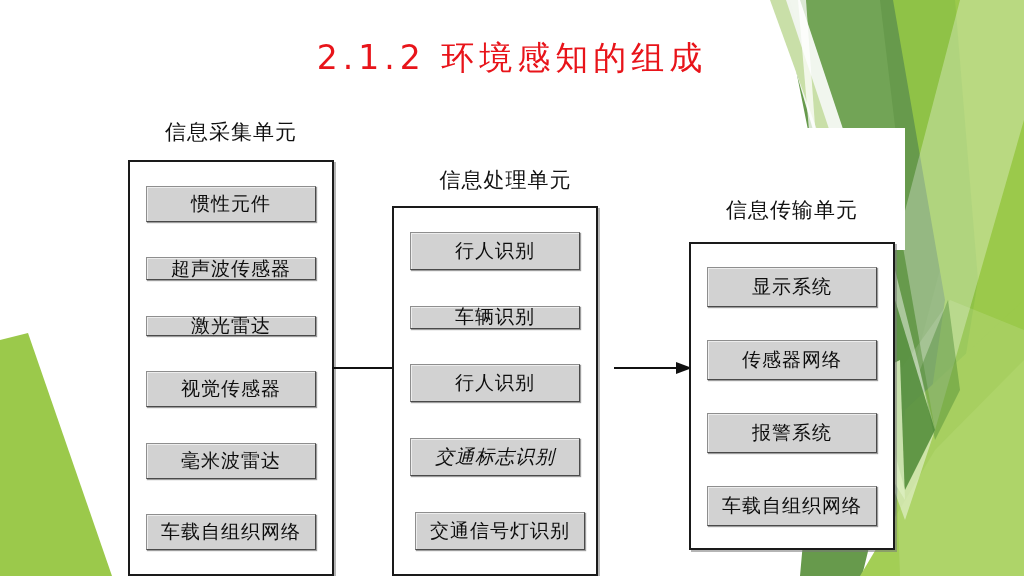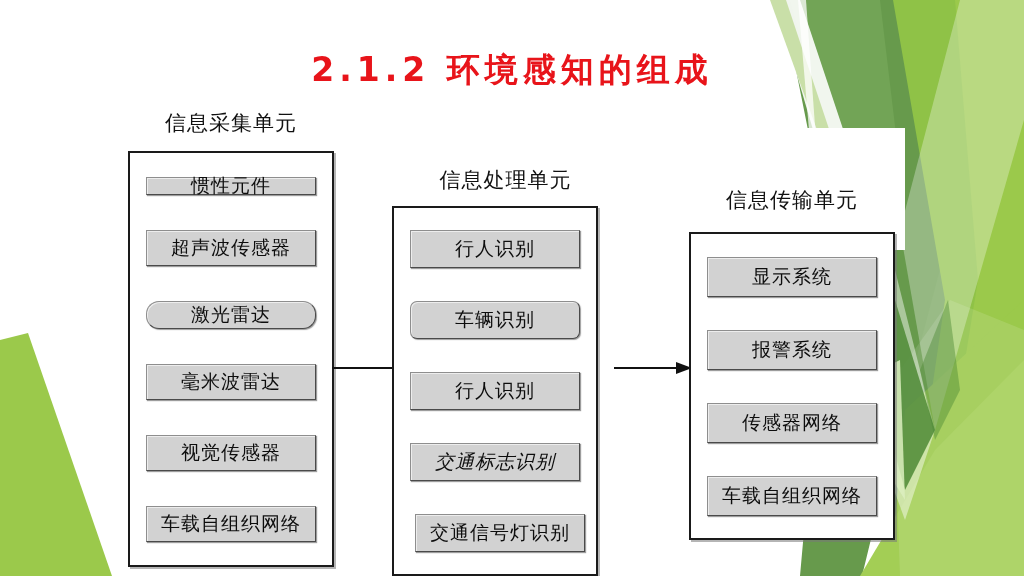--- a/index.html
+++ b/index.html
@@ -19,26 +19,26 @@
   #bg-decor {
     position: absolute;
     left: 0; top: 0;
     width: 1024px; height: 576px;
     pointer-events: none;
   }
   
   #title {
     position: absolute;
     left: 0;
-    top: 48px;
+    top: 36px;
     width: 1024px;
     text-align: center;
     color: #E8141A;
     font-family: "DejaVu Sans", sans-serif;
-    font-weight: bold;
+    font-weight: normal;
     font-size: 33px;
     letter-spacing: 5px;
     white-space: nowrap;
   }
   
   .unit {
     position: absolute;
   }
   .unit-label {
     position: absolute;
@@ -118,62 +118,62 @@
     <polygon points="775,0 800,0 860,180 835,205" fill="#FFFFFF" opacity="0.9"></polygon>
     <polygon points="770,0 786,0 846,180 838,188" fill="#C9DFA8"></polygon>
     <polygon points="798,0 806,0 816,140 810,142" fill="#FFFFFF" opacity="0.75"></polygon>
 
     <polygon points="760,128 905,128 905,250 760,250" fill="#FFFFFF"></polygon>
     <polygon points="690,128 905,128 905,576 690,576" fill="#FFFFFF" opacity="0"></polygon>
   </svg>
 
   <div id="title">2.1.2 环境感知的组成</div>
 
-  <div class="unit" style="left:128px; top:109px; width:206px; height:458px;text-decoration:underline;">
+  <div class="unit" style="left:128px; top:118px; width:206px; height:458px;text-decoration:underline;">
     <div class="unit-label">信息采集单元</div>
     <div class="unit-box" style="top:42px; width:206px; height:416px;">
       <div class="item-list">
-        <div class="item" style="height:18px;">惯性元件</div>
-        <div class="item" style="height:36px;">超声波传感器</div>
-        <div class="item" style="height:28px;border-radius:13px;">激光雷达</div>
+        <div class="item" style="height:36px;">惯性元件</div>
+        <div class="item" style="height:23px;">超声波传感器</div>
+        <div class="item" style="height:20px;">激光雷达</div>
+        <div class="item" style="height:36px;">视觉传感器</div>
         <div class="item" style="height:36px;">毫米波雷达</div>
-        <div class="item" style="height:36px;">视觉传感器</div>
         <div class="item" style="height:36px;">车载自组织网络</div>
       </div>
     </div>
   </div>
 
   <svg class="arrow" style="left:332px; top:361px; width:80px;" viewBox="0 0 80 14" preserveAspectRatio="none">
     <line x1="0" y1="7" x2="68" y2="7" stroke="#111111" stroke-width="2"></line>
     <polygon points="64,1 80,7 64,13" fill="#111111"></polygon>
   </svg>
 
   <div class="unit" style="left:392px; top:166px; width:206px; height:410px;padding-left:7px;">
     <div class="unit-label">信息处理单元</div>
     <div class="unit-box" style="top:40px; width:206px; height:370px;">
       <div class="item-list">
         <div class="item" style="height:38px;">行人识别</div>
-        <div class="item" style="height:38px;border-radius:7px;">车辆识别</div>
+        <div class="item" style="height:23px;">车辆识别</div>
         <div class="item" style="height:38px;font-family:Liberation Mono, monospace;">行人识别</div>
         <div class="item" style="height:38px;font-style:italic;">交通标志识别</div>
         <div class="item" style="height:38px;margin-left:10px;">交通信号灯识别</div>
       </div>
     </div>
   </div>
 
   <svg class="arrow" style="left:614px; top:361px; width:78px;" viewBox="0 0 78 14" preserveAspectRatio="none">
     <line x1="0" y1="7" x2="66" y2="7" stroke="#111111" stroke-width="2"></line>
     <polygon points="62,1 78,7 62,13" fill="#111111"></polygon>
   </svg>
 
-  <div class="unit" style="left:689px; top:186px; width:206px; height:348px;">
+  <div class="unit" style="left:689px; top:196px; width:206px; height:348px;">
     <div class="unit-label">信息传输单元</div>
     <div class="unit-box" style="top:38px; width:206px; height:308px;margin-top:8px;">
       <div class="item-list">
         <div class="item" style="height:40px;">显示系统</div>
+        <div class="item" style="height:40px;">传感器网络</div>
         <div class="item" style="height:40px;">报警系统</div>
-        <div class="item" style="height:40px;">传感器网络</div>
         <div class="item" style="height:40px;">车载自组织网络</div>
       </div>
     </div>
   </div>
 
 </div>
 
 </body></html>

